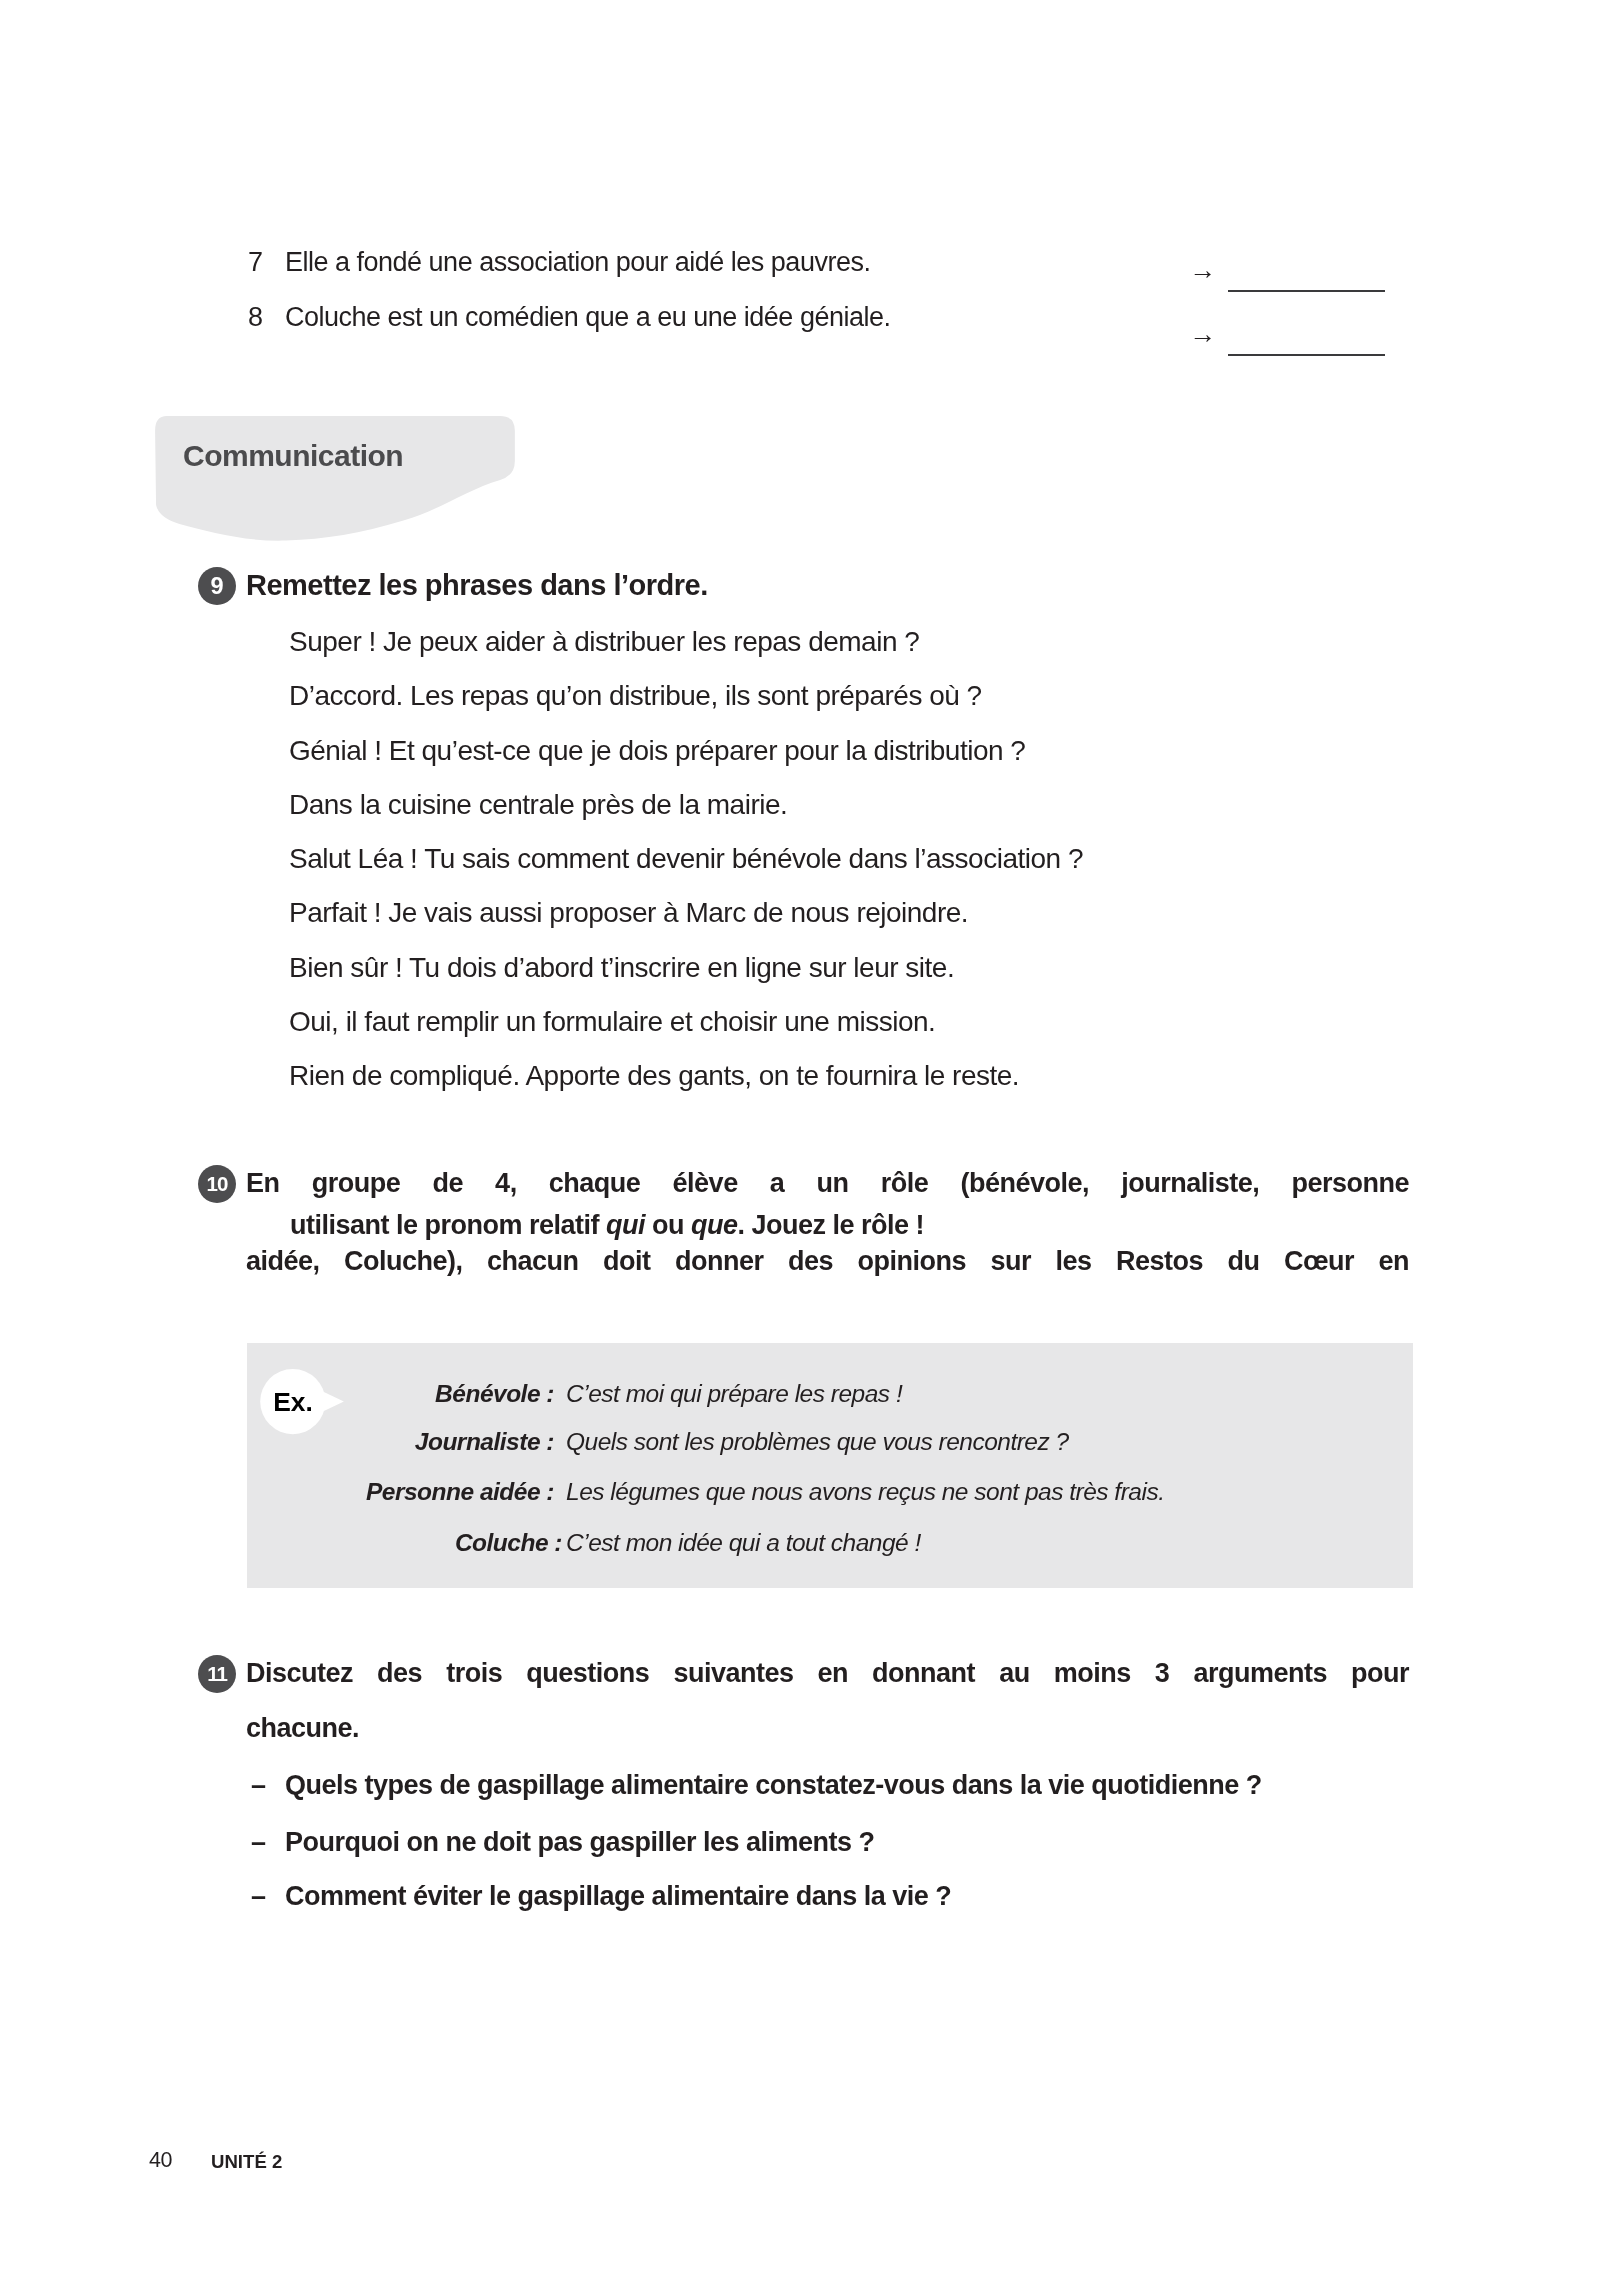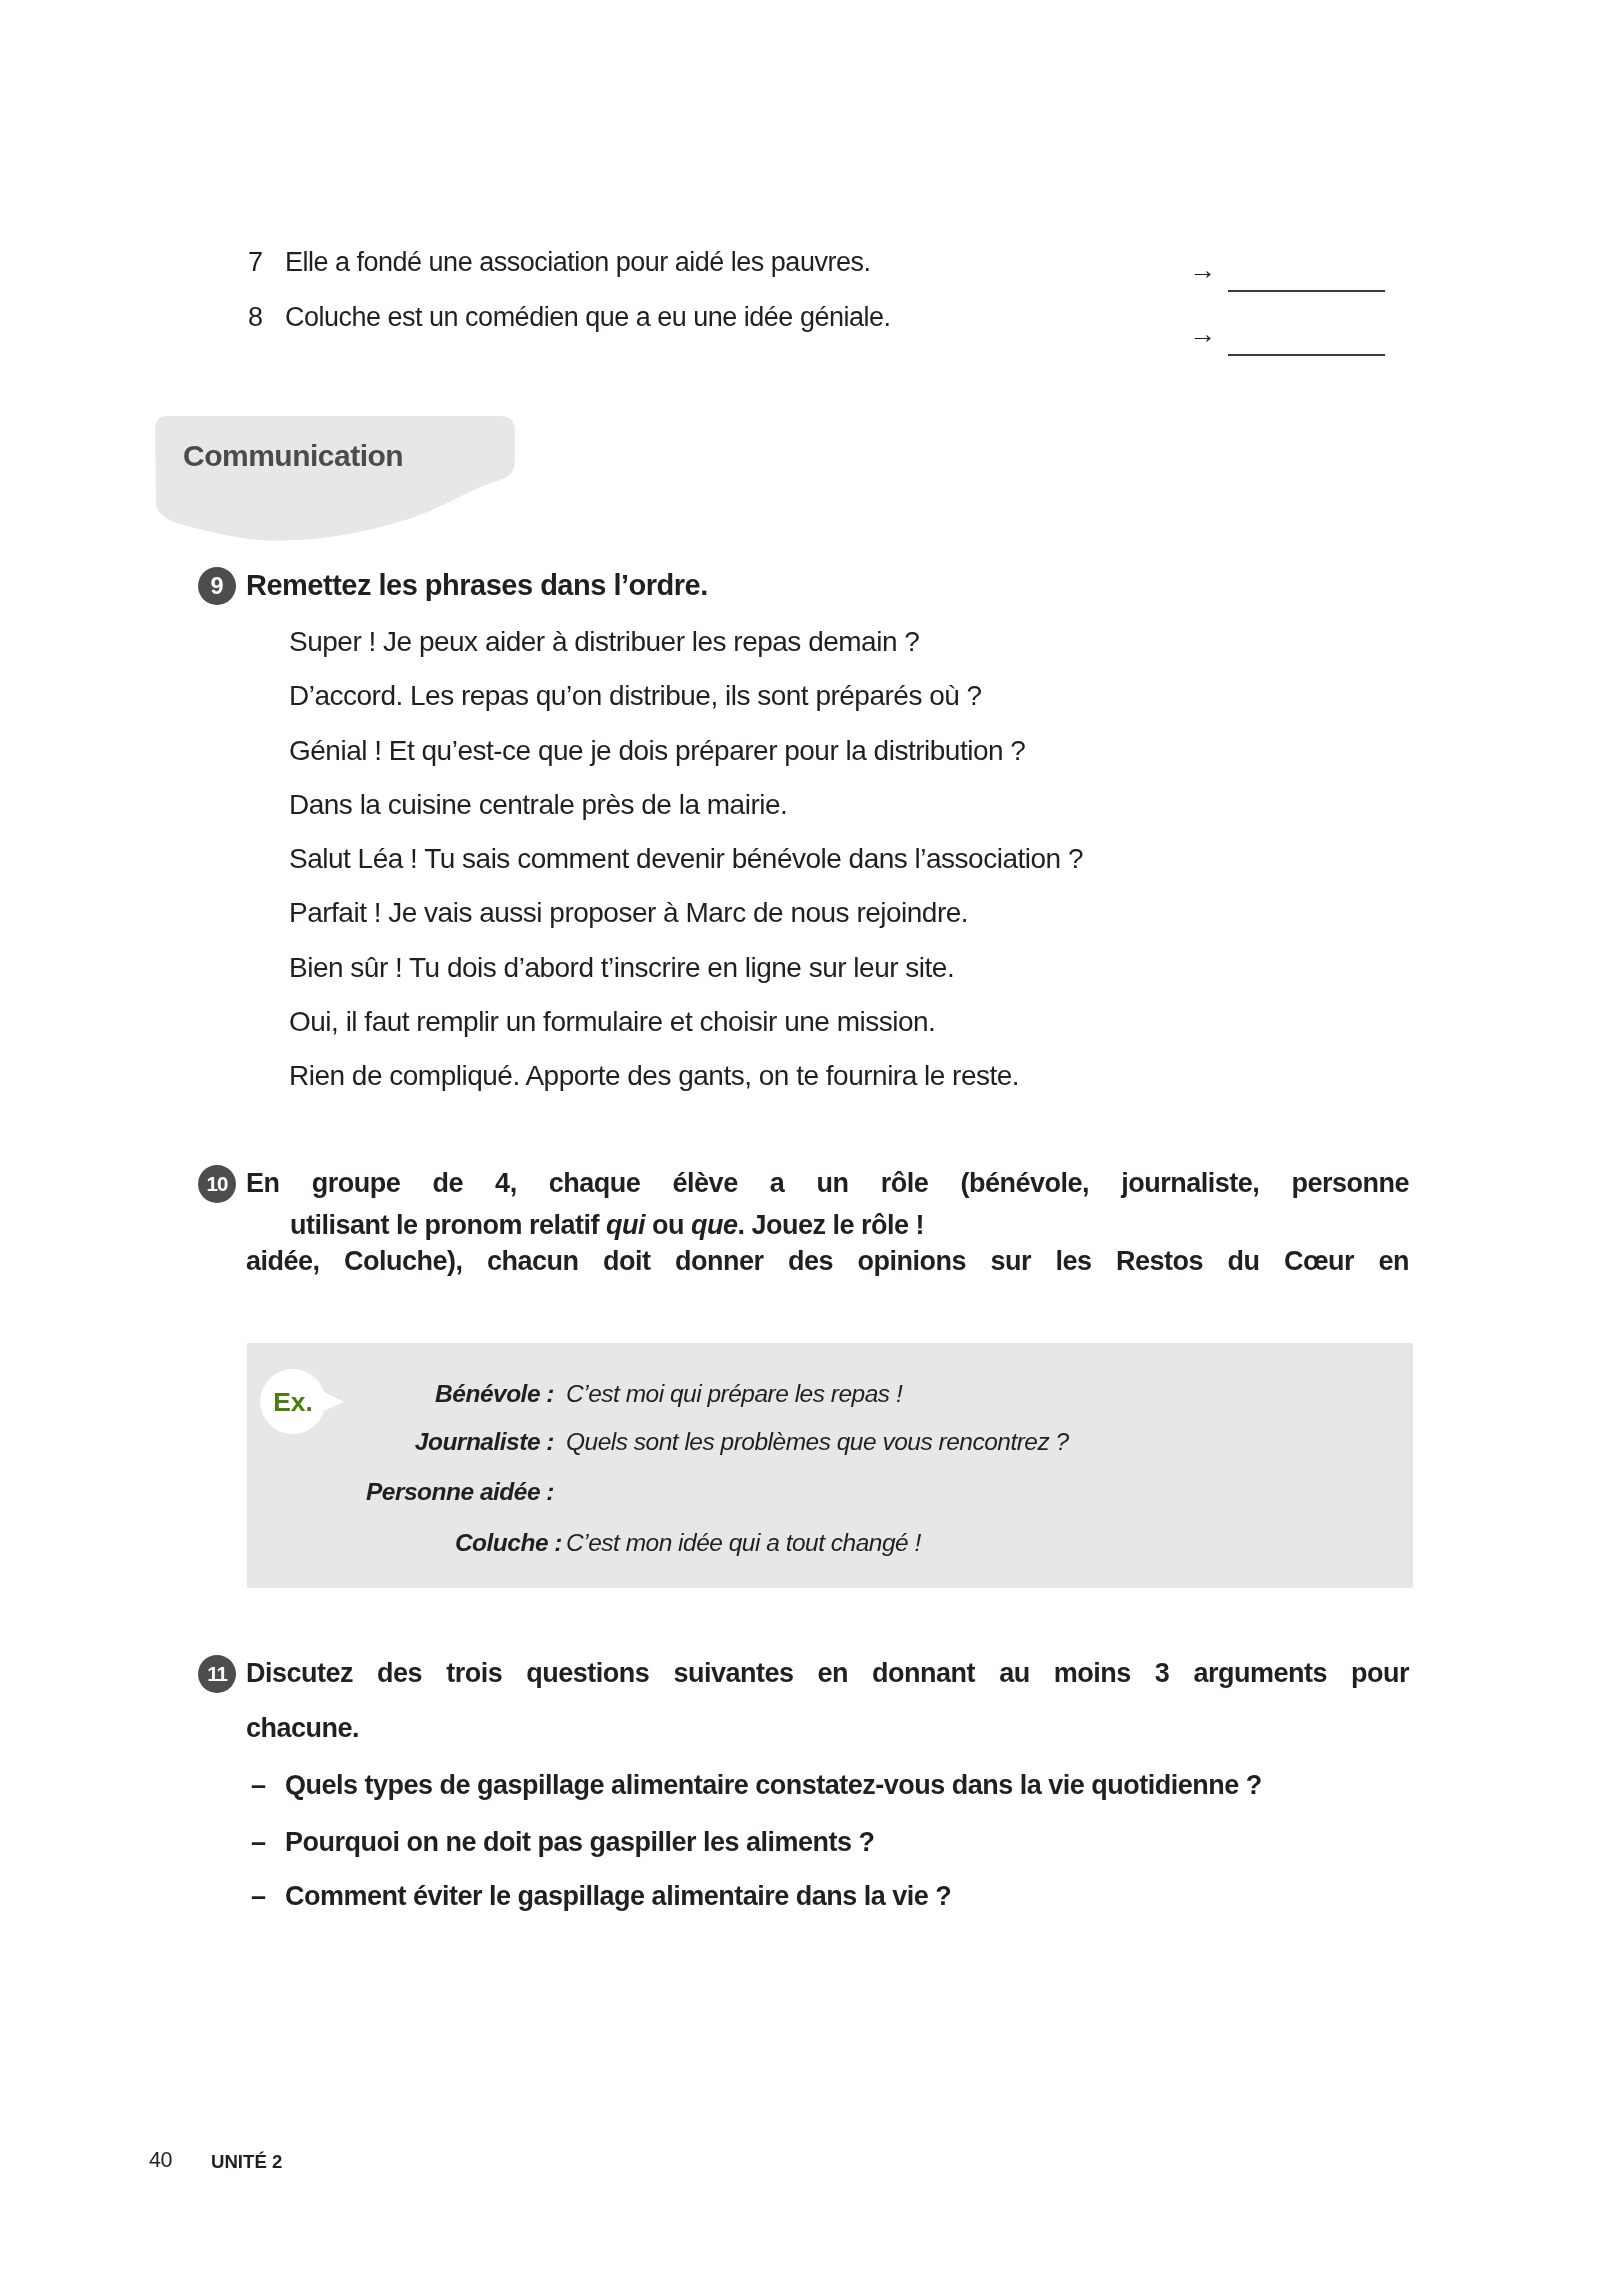--- a/index.html
+++ b/index.html
@@ -47,21 +47,21 @@
   .jline {
     position:absolute; width:1163px;
     font-size:27px; font-weight:bold; letter-spacing:-0.5px;
     text-align:justify; text-align-last:justify; white-space:normal;
   }
   .pline { font-size:27px; font-weight:bold; letter-spacing:-0.5px; }
   .pline .it, .jline .it { font-style:italic; }
 
   
   .ex-box { position:absolute; background:#e7e7e8; }
-  .ex-label { font-size:26.4px; font-weight:bold; color:#4d7c0f; text-align:center; }
+  .ex-label { font-size:26.4px; font-weight:bold; color:#000000; text-align:center; }
   .dlg-label {
     position:absolute; width:307px; text-align:right;
     font-size:24.5px; font-weight:bold; font-style:italic; letter-spacing:-0.5px;
   }
   .dlg-text {
     position:absolute; font-size:24.5px; font-style:italic; letter-spacing:-0.5px;
   }
 
   
   .dash { font-size:27px; font-weight:bold; }
@@ -146,20 +146,21 @@
   </svg>
   <div class="abs ex-label" style="left:260px; top:1387px; width:66px;">Ex.</div>
 
   <div class="dlg-label" style="left:247px; top:1380px;">Bénévole :</div>
   <div class="dlg-text" style="left:566px; top:1380px;">C’est moi qui prépare les repas !</div>
 
   <div class="dlg-label" style="left:247px; top:1428px;">Journaliste :</div>
   <div class="dlg-text" style="left:566px; top:1428px;">Quels sont les problèmes que vous rencontrez ?</div>
 
   <div class="dlg-label" style="left:247px; top:1478px;">Personne aidée :</div>
+  <div class="dlg-text" style="left:566px; top:1478px;">Les légumes que nous avons reçus ne sont pas très frais.</div>
 
   <div class="dlg-label" style="left:247px; top:1529px;padding-left:8px;">Coluche :</div>
   <div class="dlg-text" style="left:566px; top:1529px;">C’est mon idée qui a tout changé !</div>
 
   <div class="badge two-digit" style="left:198px; top:1655px;">
     <span>11</span>
   </div>
   <div class="jline" style="left:246px; top:1658px;">Discutez des trois questions suivantes en donnant au moins 3 arguments pour</div>
   <div class="abs pline" style="left:246px; top:1713px;">chacune.</div>
 

